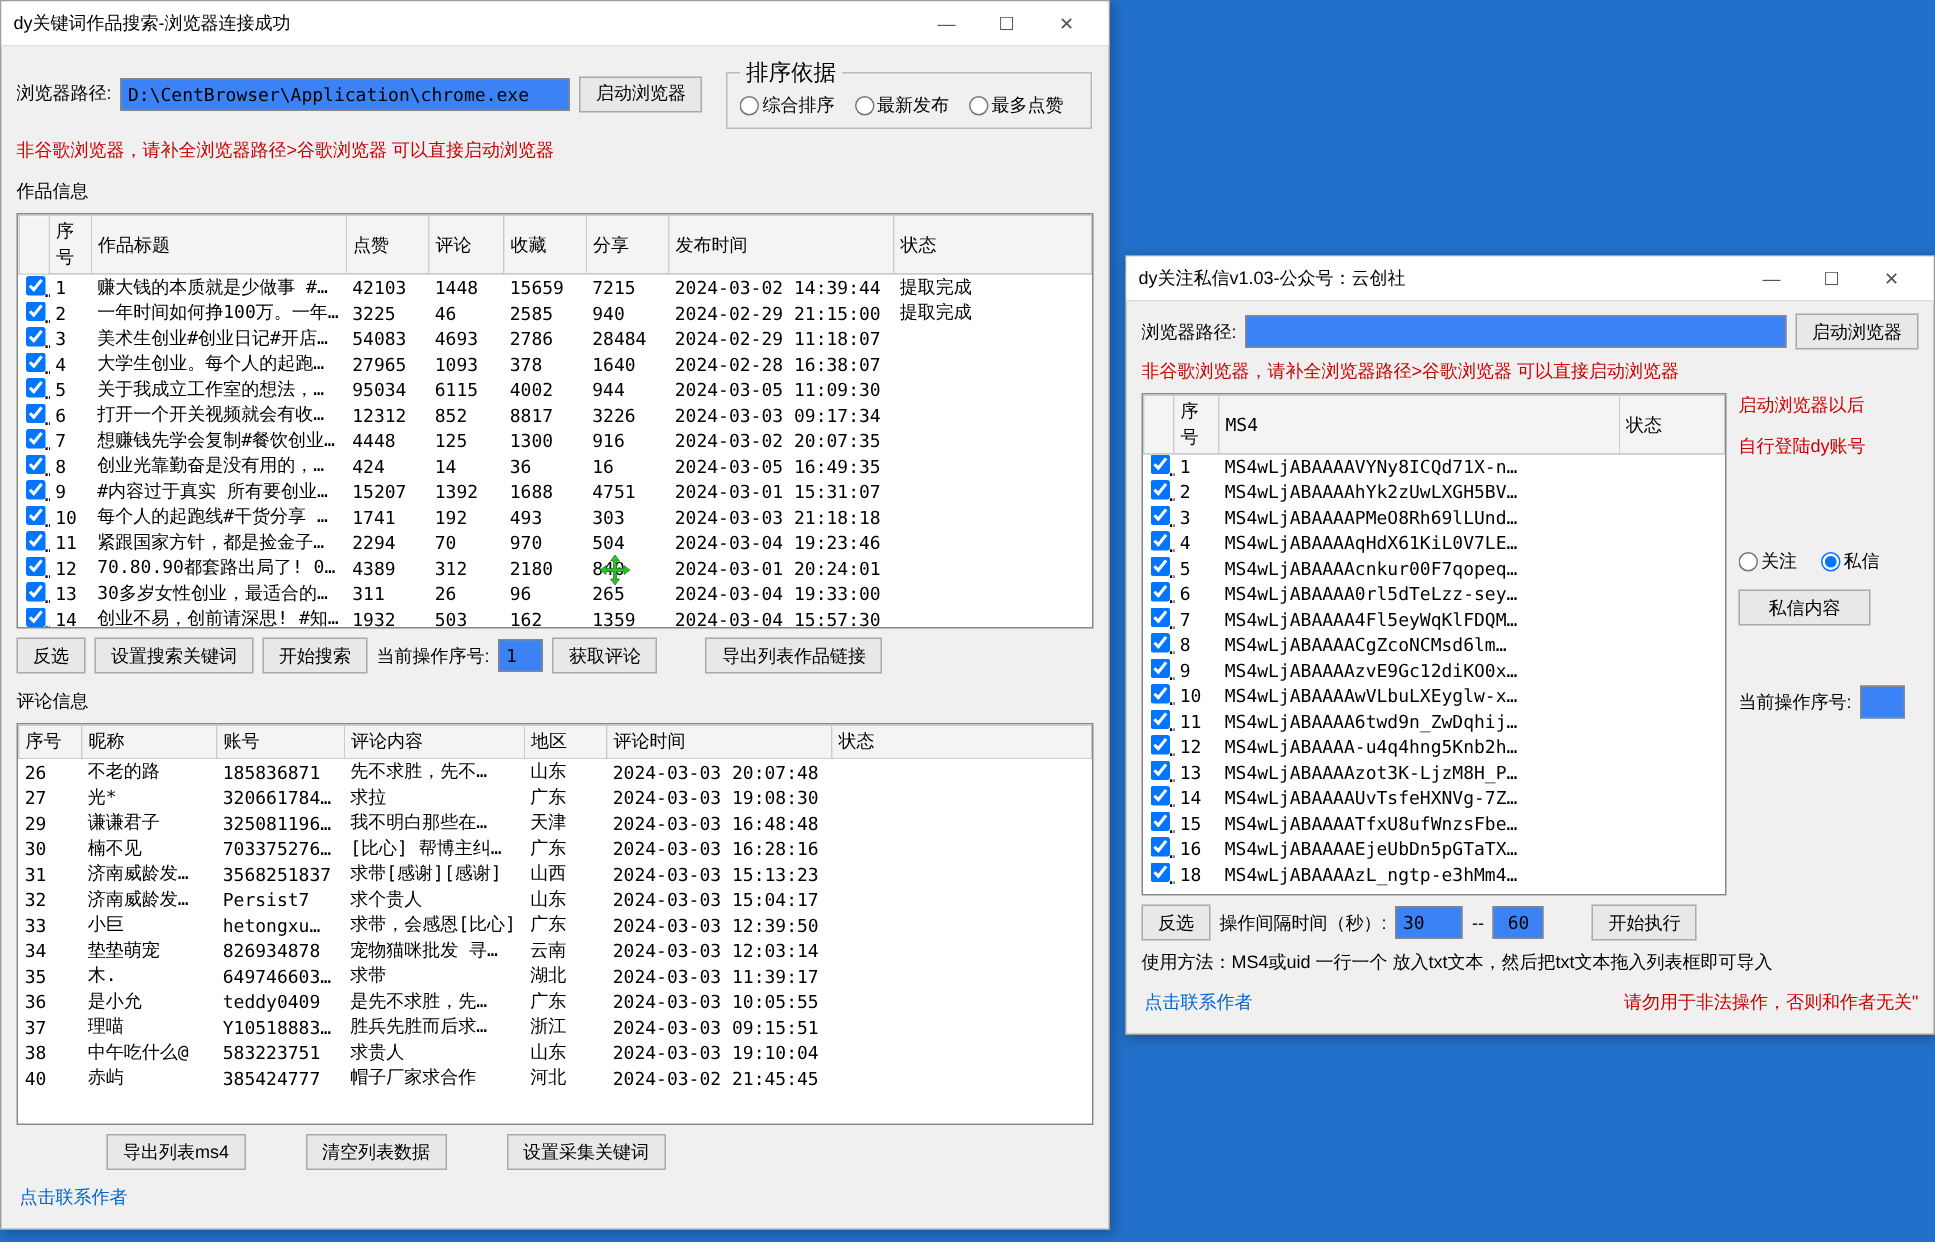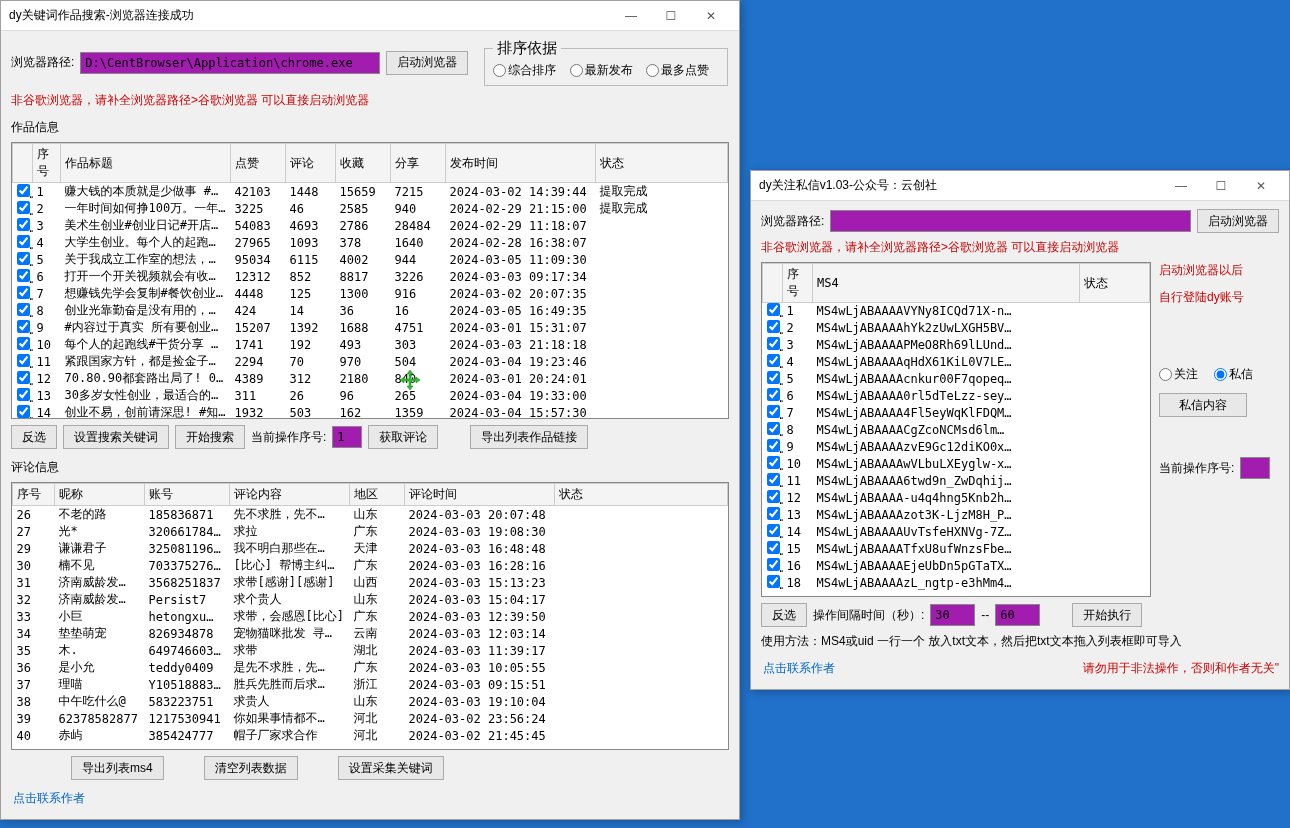--- a/index.html
+++ b/index.html
@@ -6,21 +6,21 @@
   body { font-family: "Microsoft YaHei", Tahoma, Arial, sans-serif; font-size:12px; background:#2170c9; width:1290px; height:828px; position:relative; color:#000; overflow:hidden; }
   .win { position:absolute; background:#f0f0f0; border:1px solid #a0a0a0; box-shadow:2px 2px 8px rgba(0,0,0,0.25); display:flex; flex-direction:column; }
   .win-left { left:0; top:0; width:740px; height:820px; }
   .win-right { left:750px; top:170px; width:540px; height:520px; }
   .titlebar { height:30px; background:#fff; display:flex; align-items:center; padding:0 8px; justify-content:space-between; font-size:12px; border-bottom:1px solid #ddd; }
   .titlebtns { display:flex; gap:0; }
   .titlebtns span { width:40px; height:28px; display:flex; align-items:center; justify-content:center; color:#555; cursor:pointer; }
   .body { padding:8px 10px; flex:1; display:flex; flex-direction:column; gap:6px; overflow:hidden; }
   .row { display:flex; align-items:center; gap:6px; flex-wrap:wrap; }
   label.lbl { white-space:nowrap; }
-  input.txt { border:1px solid #888; background:#a21caf; padding:2px 4px; height:22px; font-family:monospace; font-size:12px; }
+  input.txt { border:1px solid #888; background:#3b82f6; padding:2px 4px; height:22px; font-family:monospace; font-size:12px; }
   button { background:#e8e8e8; border:1px solid #aaa; padding:2px 10px; height:24px; cursor:pointer; font-size:12px; }
   .red { color:#c00; }
   fieldset.sort { border:1px solid #bbb; padding:4px 8px 6px; margin-left:10px; }
   fieldset.sort legend { font-size:15px; padding:0 4px; }
   input[type=radio] { margin-right:2px; vertical-align:middle; }
   .section-label { margin-top:4px; }
   .grid-wrap { border:1px solid #888; background:#fff; overflow:auto; }
   table.grid { border-collapse:collapse; width:100%; font-family:'宋体',monospace; font-size:12px; table-layout:fixed; }
   table.grid th { background:#f4f4f4; border:1px solid #ccc; padding:2px 4px; text-align:left; font-weight:normal; position:sticky; top:0; }
   table.grid td { padding:0 4px; white-space:nowrap; overflow:hidden; text-overflow:ellipsis; height:17px; }
@@ -382,29 +382,20 @@
             <tr>
               <td>38</td>
               <td>中午吃什么@</td>
               <td>583223751</td>
               <td>求贵人</td>
               <td>山东</td>
               <td>2024-03-03 19:10:04</td>
               <td></td>
             </tr>
             <tr>
-              <td>39</td>
-              <td>62378582877</td>
-              <td>1217530941</td>
-              <td>你如果事情都不…</td>
-              <td>河北</td>
-              <td>2024-03-02 23:56:24</td>
-              <td></td>
-            </tr>
-            <tr>
               <td>40</td>
               <td>赤屿</td>
               <td>385424777</td>
               <td>帽子厂家求合作</td>
               <td>河北</td>
               <td>2024-03-02 21:45:45</td>
               <td></td>
             </tr>
           </tbody>
       </table>
@@ -582,21 +573,21 @@
           <input class="txt" style="width: 30px;">
         </div>
       </div>
     </div>
 
     <div class="row">
       <button>反选</button>
       <label class="lbl">操作间隔时间（秒）:</label>
       <input class="txt" style="width: 45px;" value="30">
       <span>--</span>
-      <input class="txt" style="width: 45px;" value="60">
+      <input class="txt" style="width: 34px; text-align: center;" value="60">
       <span style="width:20px"></span>
       <button>开始执行</button>
     </div>
     <div>使用方法：MS4或uid 一行一个 放入txt文本，然后把txt文本拖入列表框即可导入</div>
     <div class="row" style="justify-content:space-between">
       <span class="foot-link">点击联系作者</span>
       <span class="red">请勿用于非法操作，否则和作者无关"</span>
     </div>
   </div>
 </div>

